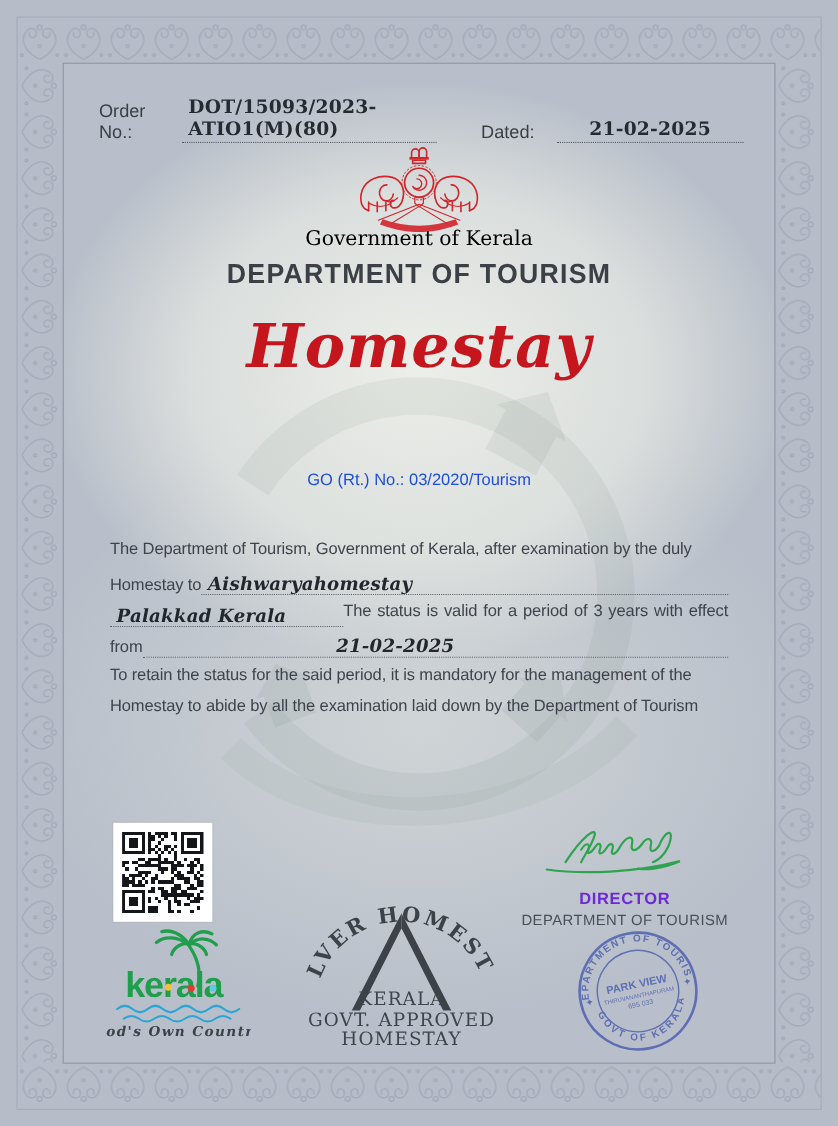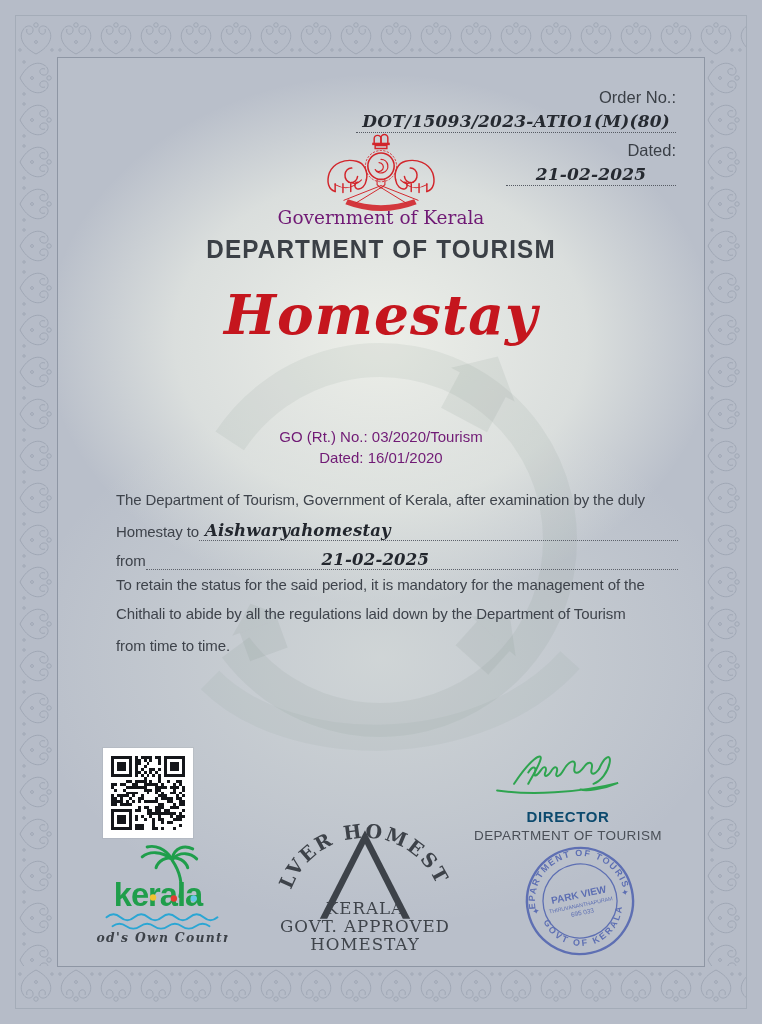--- a/index.html
+++ b/index.html
@@ -9,51 +9,51 @@
   .field{position:absolute;left:57px;top:57px;right:57px;bottom:57px;
     background:
       radial-gradient(ellipse 430px 340px at 50% 31%, rgba(239,241,234,.95) 0%, rgba(236,239,231,.65) 48%, rgba(236,239,231,0) 78%),
       radial-gradient(ellipse 480px 360px at 50% 66%, rgba(226,231,224,.55) 0%, rgba(226,231,224,0) 75%),
       #b9bfca;}
   .innerline{position:absolute;left:57px;top:57px;right:57px;bottom:57px;border:1px solid #8e96a4;pointer-events:none;}
   .outerline{position:absolute;left:15px;top:15px;right:15px;bottom:15px;border:1px solid rgba(150,158,172,.55);pointer-events:none;}
   .ornament{position:absolute;pointer-events:none;opacity:.8;}
   .wm{position:absolute;left:150px;top:260px;pointer-events:none;}
 
-  .order-row{position:absolute;left:90px;right:86px;top:88px;display:flex;align-items:flex-end;gap:4px;font-size:16.5px;color:#3a3f46;flex-direction:column;}
+  .order-row{position:absolute;left:90px;right:86px;top:88px;display:flex;align-items:flex-end;gap:20px;font-size:16.5px;color:#3a3f46;}
   .spacer{flex:1;}
-  .scriptval{font-family:"DejaVu Serif",serif;font-style:italic;font-weight:700;font-size:17px;color:#262a31;
+  .scriptval{font-family:"DejaVu Serif",serif;font-weight:700;font-size:17px;color:#262a31;
              border-bottom:1.7px dotted #565b64;padding:0 6px 1px 6px;letter-spacing:.2px;}
   .dateval{min-width:158px;text-align:center;}
 
   .emblem{position:absolute;left:50%;top:131px;transform:translateX(-50%);}
   .govt{position:absolute;left:0;right:0;top:207px;text-align:center;
-        font-family:"DejaVu Serif",serif;font-size:18.5px;color:#701a75;}
+        font-family:"DejaVu Serif",serif;font-size:18.5px;color:#000000;}
   .dept{position:absolute;left:0;right:0;top:235px;text-align:center;
         font-size:25px;font-weight:800;letter-spacing:1.2px;color:#3b4046;transform:scaleX(.97);}
 
   .maintitle{position:absolute;left:0;right:0;top:283px;text-align:center;
         font-family:"DejaVu Serif",serif;font-style:italic;font-weight:700;
         font-size:55px;line-height:64px;color:#c5161e;letter-spacing:1px;}
-  .golines{position:absolute;left:0;right:0;top:426px;text-align:center;font-size:15px;line-height:21px;color:#701a75;}
-
-  .bodytext{position:absolute;left:116px;width:562px;top:484px;font-size:15px;color:#3e434b;letter-spacing:-.1px;}
+  .golines{position:absolute;left:0;right:0;top:426px;text-align:center;font-size:15px;line-height:21px;color:#1d4ed8;}
+
+  .bodytext{position:absolute;left:100px;width:562px;top:484px;font-size:15px;color:#3e434b;letter-spacing:-.1px;}
   .bline{height:28.5px;display:flex;align-items:flex-end;}
   .bline>span.pt{padding-bottom:1px;white-space:nowrap;}
   .just{display:block;line-height:27px;text-align:justify;text-align-last:justify;}
   .fill{flex:1;border-bottom:1.7px dotted #5d626b;display:flex;align-items:flex-end;min-width:0;}
   .fill.fixed{flex:0 0 212px;}
   .script{font-family:"DejaVu Serif",serif;font-style:italic;font-weight:700;font-size:16.5px;color:#22262d;
           white-space:nowrap;letter-spacing:.2px;padding:0 4px 0 6px;margin-top:29px;}
   .rest{flex:1;text-align:justify;text-align-last:justify;padding-bottom:1px;line-height:27px;}
 
   .qr{position:absolute;left:103px;top:748px;width:90px;height:90px;background:#fff;box-shadow:0 0 0 1px rgba(0,0,0,.04);
       display:flex;align-items:center;justify-content:center;}
   .sigblock{position:absolute;left:468px;top:746px;width:200px;text-align:center;}
-  .sigtitle{font-size:15px;font-weight:800;letter-spacing:.6px;color:#0c4a6e;margin-top:6px;}
+  .sigtitle{font-size:15px;font-weight:800;letter-spacing:.6px;color:#6d28d9;margin-top:6px;}
   .sigsub{font-size:13.5px;letter-spacing:.4px;color:#4a4f57;margin-top:3px;}
 
   .silverlogo{position:absolute;left:269px;top:783px;}
   .keralalogo{position:absolute;left:96px;top:843px;}
   .seal{position:absolute;left:521px;top:843px;opacity:.9;}
 </style>
 </head>
 <body>
 
 <div class="page">
@@ -159,47 +159,49 @@
 
   <div class="govt">Government of Kerala</div>
   <div class="dept">DEPARTMENT OF TOURISM</div>
 
   <div class="maintitle">
     <div>Homestay</div>
   </div>
 
   <div class="golines">
     <div>GO (Rt.) No.: 03/2020/Tourism</div>
-    <div>Dated: 16/01/2020</div>
   </div>
 
   <div class="bodytext">
     <div class="bline">
         <span class="just">The Department of Tourism, Government of Kerala, after examination by the duly</span>
       </div>
     <div class="bline">
       <span class="pt">Homestay to</span>
       <span class="fill">
         <span class="script">Aishwaryahomestay</span>
       </span>
     </div>
     <div class="bline">
+      <span class="fill fixed">
+        <span class="script">Palakkad Kerala</span>
+      </span>
+      <span class="rest">The status is valid for a period of 3 years with effect</span>
+    </div>
+    <div class="bline">
       <span class="pt">from</span>
       <span class="fill">
         <span class="script" style="margin-left:170px">21-02-2025</span>
       </span>
     </div>
     <div class="bline">
         <span class="just">To retain the status for the said period, it is mandatory for the management of the</span>
       </div>
     <div class="bline">
-        <span class="just">Chithali to abide by all the regulations laid down by the Department of Tourism</span>
-      </div>
-    <div class="bline">
-        <span class="pt">from time to time.</span>
+        <span class="just">Homestay to abide by all the examination laid down by the Department of Tourism</span>
       </div>
   </div>
 
   <div class="qr">
     <svg id="qr-code-svg" width="74" height="74" viewBox="0 0 25 25" shape-rendering="crispEdges">
         <rect x="8" y="0" width="1" height="1" fill="#14161a"></rect>
         <rect x="10" y="0" width="1" height="1" fill="#14161a"></rect>
         <rect x="11" y="0" width="1" height="1" fill="#14161a"></rect>
         <rect x="12" y="0" width="1" height="1" fill="#14161a"></rect>
         <rect x="13" y="0" width="1" height="1" fill="#14161a"></rect>

